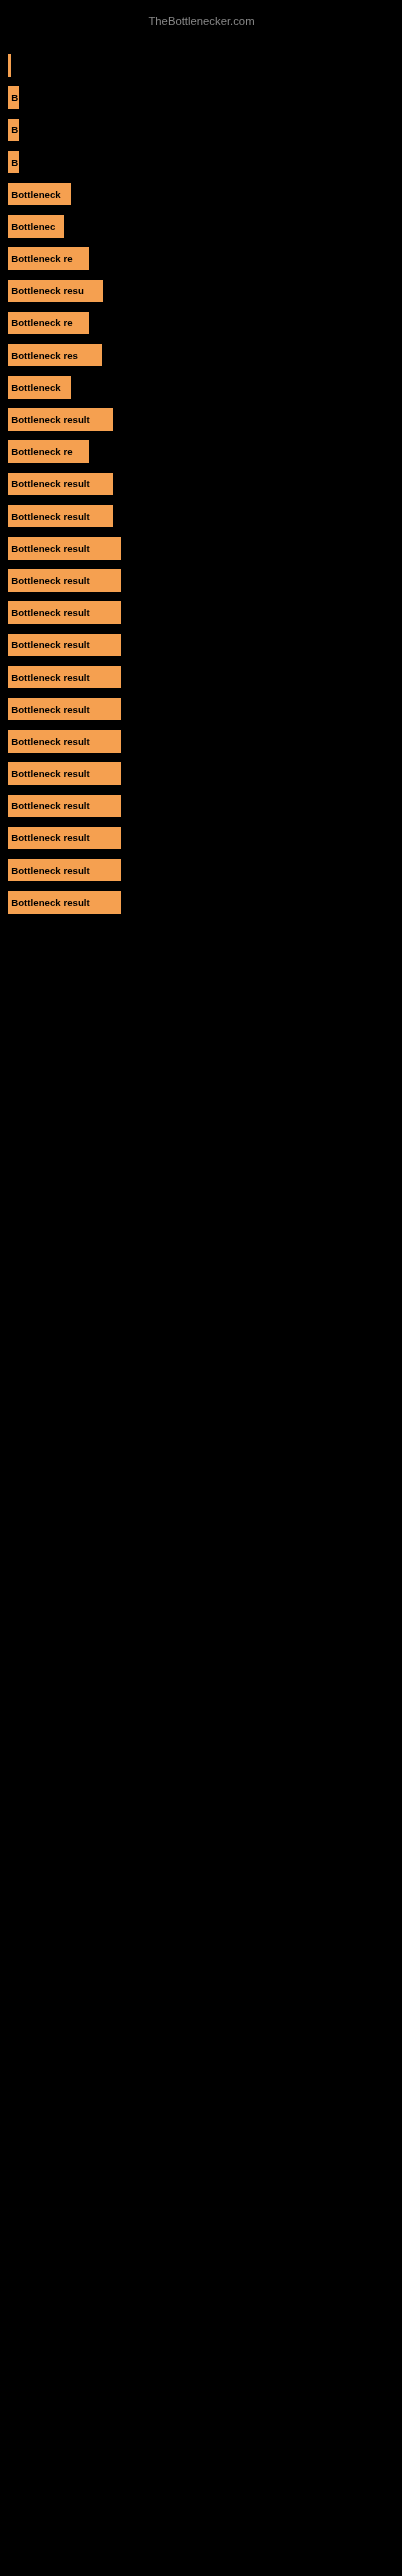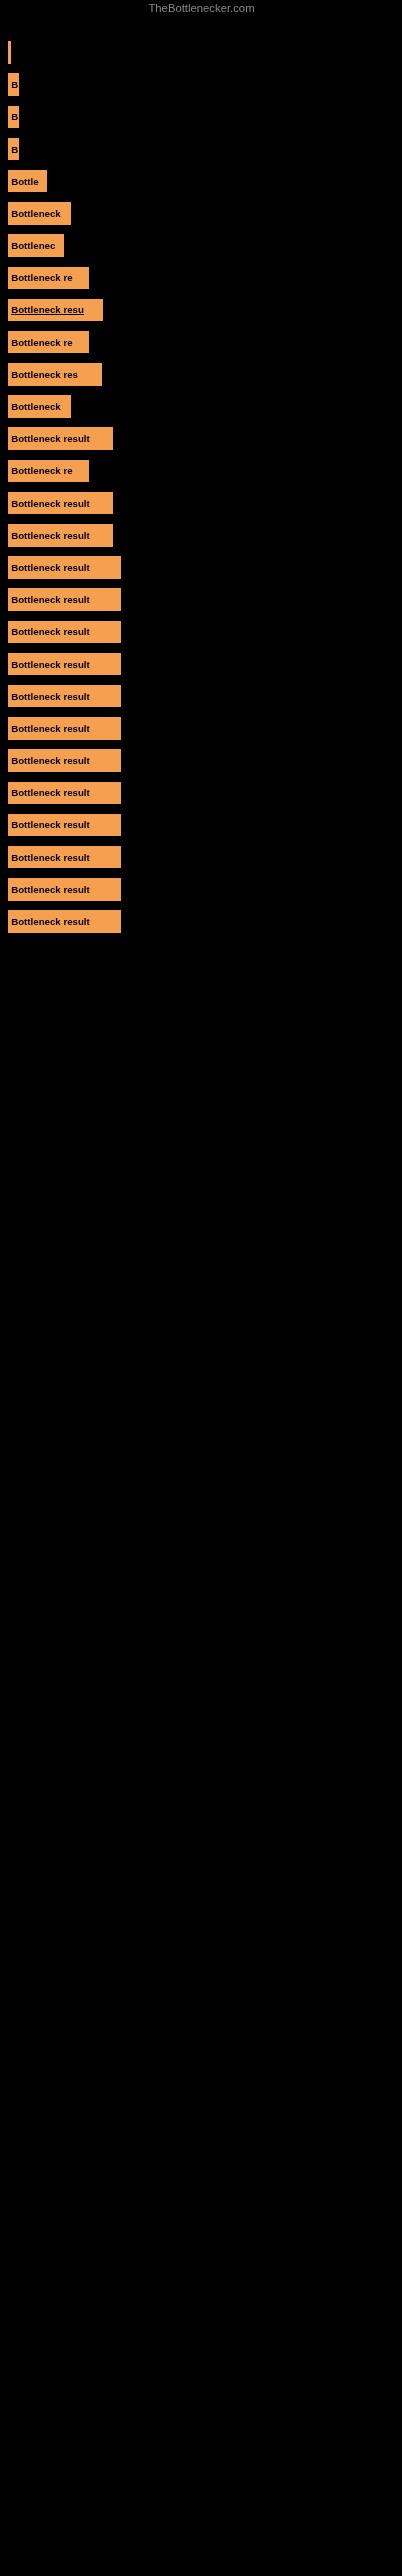--- a/index.html
+++ b/index.html
@@ -8,21 +8,21 @@
       width: 403px;
       min-height: 2576px;
       font-family: Arial, sans-serif;
       position: relative;
     }
 
     .site-title {
       color: #888;
       font-size: 11.3px;
       text-align: center;
-      padding-top: 2px;
+      padding-top: 15px;
       padding-bottom: 3.2px;
     }
 
     .bars-container {
       padding-left: 8px;
       padding-top: 24px;
     }
 
     .bar-row {
       display: flex;
@@ -65,41 +65,36 @@
       <div class="bar" style="width: 11.3px;">
         <span class="bar-label">B</span>
       </div>
     </div>
     <div class="bar-row">
       <div class="bar" style="width: 11.3px;">
         <span class="bar-label">B</span>
       </div>
     </div>
     <div class="bar-row">
-      <div class="bar" style="width: 39px;">
-        <span class="bar-label">Bottle</span>
-      </div>
-    </div>
-    <div class="bar-row">
       <div class="bar" style="width: 63px;">
         <span class="bar-label">Bottleneck</span>
       </div>
     </div>
     <div class="bar-row">
       <div class="bar" style="width: 56px;">
         <span class="bar-label">Bottlenec</span>
       </div>
     </div>
     <div class="bar-row">
       <div class="bar" style="width: 81px;">
         <span class="bar-label">Bottleneck re</span>
       </div>
     </div>
     <div class="bar-row">
-      <div class="bar" style="width: 95px; text-decoration: underline;">
+      <div class="bar" style="width: 95px;">
         <span class="bar-label">Bottleneck resu</span>
       </div>
     </div>
     <div class="bar-row">
       <div class="bar" style="width: 81px;">
         <span class="bar-label">Bottleneck re</span>
       </div>
     </div>
     <div class="bar-row">
       <div class="bar" style="width: 94px;">

